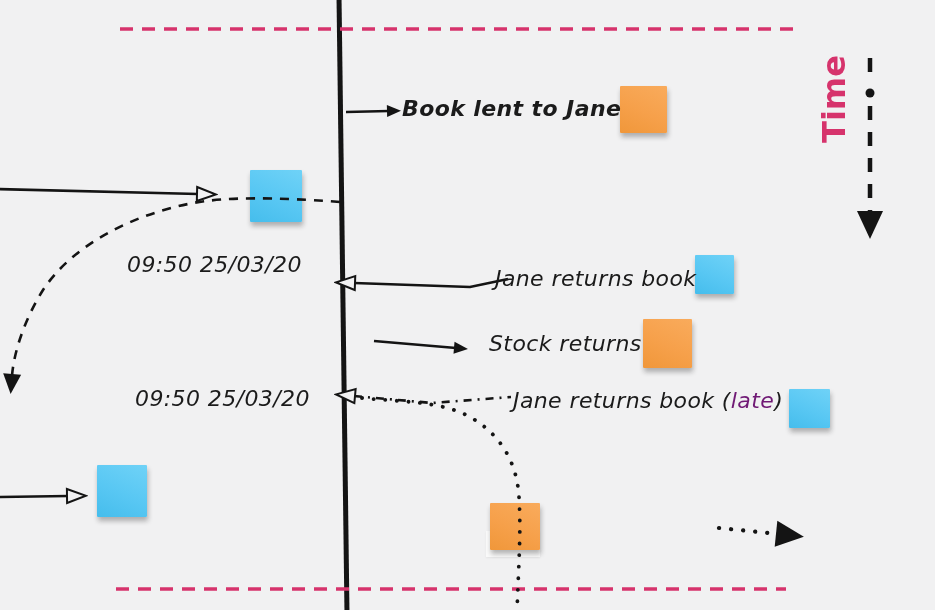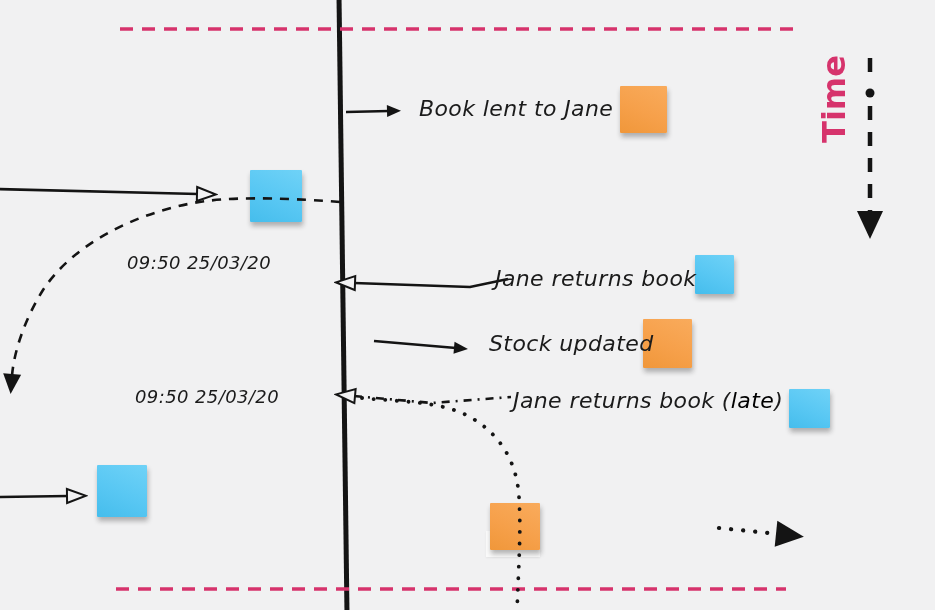--- a/index.html
+++ b/index.html
@@ -32,22 +32,22 @@
   .hand {
     position: absolute;
     z-index: 4;
     font-style: italic;
     color: #1b1b1b;
     letter-spacing: 0.4px;
     white-space: nowrap;
     font-family: "DejaVu Sans", sans-serif;
   }
   .hand.label { font-size: 22px; }
-  .hand.stamp { font-size: 18px; }
-  .late-word { color: #000000; }
+  .hand.stamp { font-size: 22px; }
+  .late-word { color: #701a75; }
 
   .time-label {
     position: absolute;
     z-index: 4;
     left: 780px; top: 79px;
     width: 110px; height: 40px;
     text-align: center;
     transform: rotate(-90deg);
     font-size: 32px;
     font-weight: bold;
@@ -116,22 +116,22 @@
     <path d="M719,528 L778,534" fill="none" stroke="#141414" stroke-width="4.2" stroke-linecap="round" stroke-dasharray="0.1 12" marker-end="url(#mFilledLg)"></path>
 
     <line x1="-3" y1="497" x2="68" y2="496" stroke="#141414" stroke-width="2.6" marker-end="url(#mOpenEnd)"></line>
   </svg>
 
   <div class="time-label">Time</div>
 
   <div class="hand stamp" style="left:127px; top:252px;">09:50 25/03/20</div>
   <div class="hand stamp" style="left:135px; top:386px;">09:50 25/03/20</div>
 
-  <div class="hand label" style="left:419px; top:96px;">Book lent to Jane</div>
+  <div class="hand label" style="left:402px; top:96px;font-weight:bold;">Book lent to Jane</div>
   <div class="hand label" style="left:495px; top:266px;">Jane returns book</div>
-  <div class="hand label" style="left:489px; top:331px;">Stock updated</div>
+  <div class="hand label" style="left:489px; top:331px;">Stock returns</div>
 
   <div class="hand label" style="left:513px; top:388px;">
     <span>Jane returns book </span><span>(</span><span class="late-word">late</span><span>)</span>
   </div>
 
 
 </div>
 
 </body></html>

